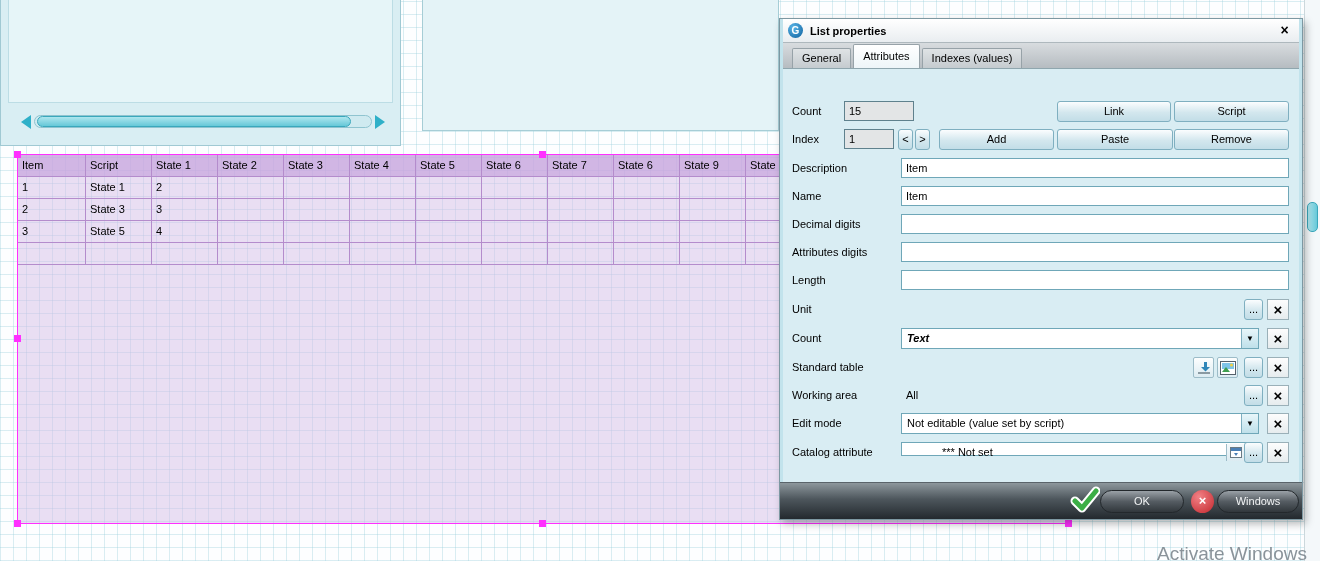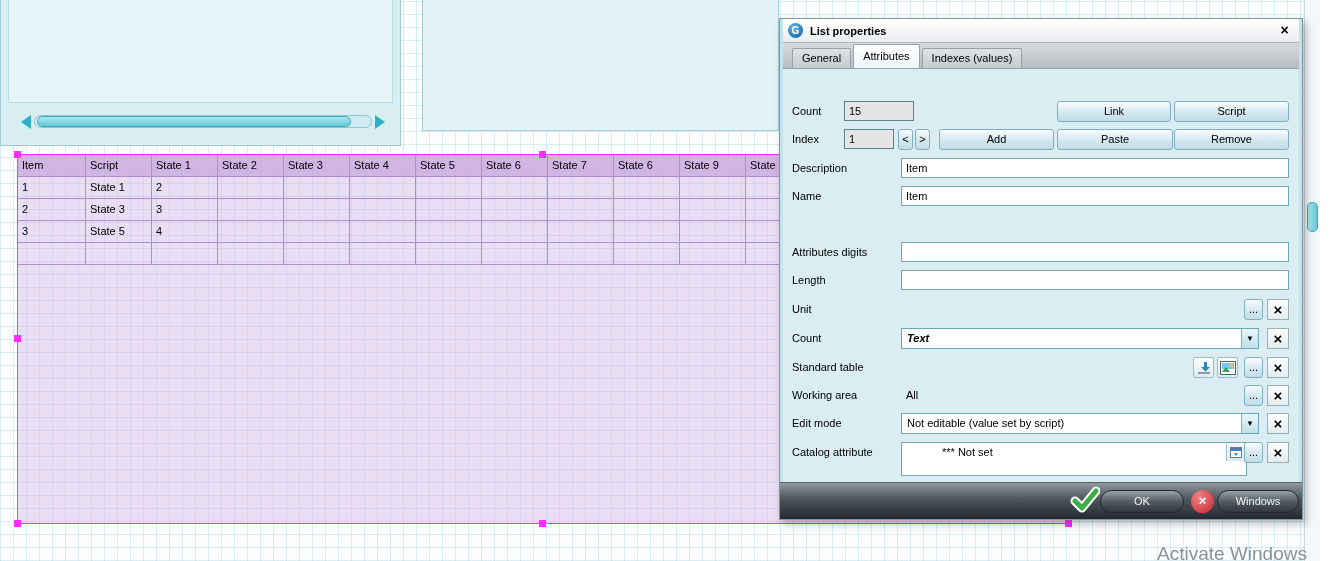--- a/index.html
+++ b/index.html
@@ -59,21 +59,21 @@
   .long-inp { left:121px; width:388px; }
   .btn { position:absolute; top:0; height:21px; background:linear-gradient(180deg,#fbfdfe,#d3e7ee 55%,#c2dde7); border:1px solid #7fafc0; border-radius:3px; text-align:center; line-height:19px; }
   .more-btn { left:464px; width:19px; }
   .x-btn { position:absolute; top:0; left:487px; width:22px; height:21px; background:linear-gradient(180deg,#fdfdfd,#e6ecee); border:1px solid #9ab0b8; font-size:15px; font-weight:700; line-height:18px; text-align:center; }
   .dd { position:absolute; top:0; left:121px; width:358px; height:21px; border:1px solid #6fa7b8; background:#fff; }
   .dd-text { position:absolute; left:5px; top:3px; white-space:nowrap; }
   .dd-text.italic { font-style:italic;font-weight:bold; }
   .dd-btn { position:absolute; right:0; top:0; bottom:0; width:17px; background:linear-gradient(180deg,#e8f6fa,#bfe0ea); border:none; border-left:1px solid #7fafc0; font-size:8px; line-height:19px; text-align:center; }
   .icon-btn { position:absolute; top:0; width:21px; height:21px; background:linear-gradient(#fdfefe,#dcecf2); border:1px solid #9cbcc8; border-radius:2px; display:flex; align-items:center; justify-content:center; }
   .plain-val { position:absolute; left:126px; top:4px; }
-  .cat-field { position:absolute; top:0; left:121px; width:346px; height:34px; border:1px solid #6fa7b8; background:#fff; }
+  .cat-field { position:absolute; top:0; left:121px; width:346px; height:14px; border:1px solid #6fa7b8; background:#fff; }
   .cat-text { position:absolute; left:40px; top:3px; }
   .cat-icon { position:absolute; right:1px; top:1px; width:19px; height:17px; background:linear-gradient(#f4f9fb,#dcebf1); border-left:1px solid #9cbcc8; display:flex; align-items:center; justify-content:center; }
 
   .dlg-footer { position:absolute; left:0; right:0; bottom:0; height:37px;
     background:linear-gradient(180deg,#8d979c 0%,#4d565c 45%,#23292e 100%); border-top:1px solid #5a646a;padding-left:24px; }
   .pill { position:absolute; top:7px; height:23px; border-radius:12px; color:#f2f4f5;
     background:linear-gradient(180deg,#9aa1a7,#555c62 50%,#31373c); border:1px solid #23282c; text-align:center; line-height:21px; }
   .ok-check { position:absolute; left:290px; top:3px; }
   .cancel-ball { position:absolute; left:411px; top:7px; width:23px; height:23px; border-radius:50%;
     background:radial-gradient(circle at 35% 30%, #f28186, #c3282e); color:#fff; font-weight:700; font-size:13px; line-height:22px; text-align:center; }
@@ -222,20 +222,24 @@
   <div class="drow" style="top:139px">
     <span class="c-lbl">Description</span>
     <input class="inp long-inp" value="Item" style="">
   </div>
 
   <div class="drow" style="top:167px">
     <span class="c-lbl">Name</span>
     <input class="inp long-inp" value="Item" style="">
   </div>
 
+  <div class="drow" style="top:195px">
+    <span class="c-lbl">Decimal digits</span>
+    <input class="inp long-inp" value="" style="">
+  </div>
 
   <div class="drow" style="top:223px">
     <span class="c-lbl">Attributes digits</span>
     <input class="inp long-inp" value="" style="">
   </div>
 
   <div class="drow" style="top:251px">
     <span class="c-lbl">Length</span>
     <input class="inp long-inp" value="" style="">
   </div>

